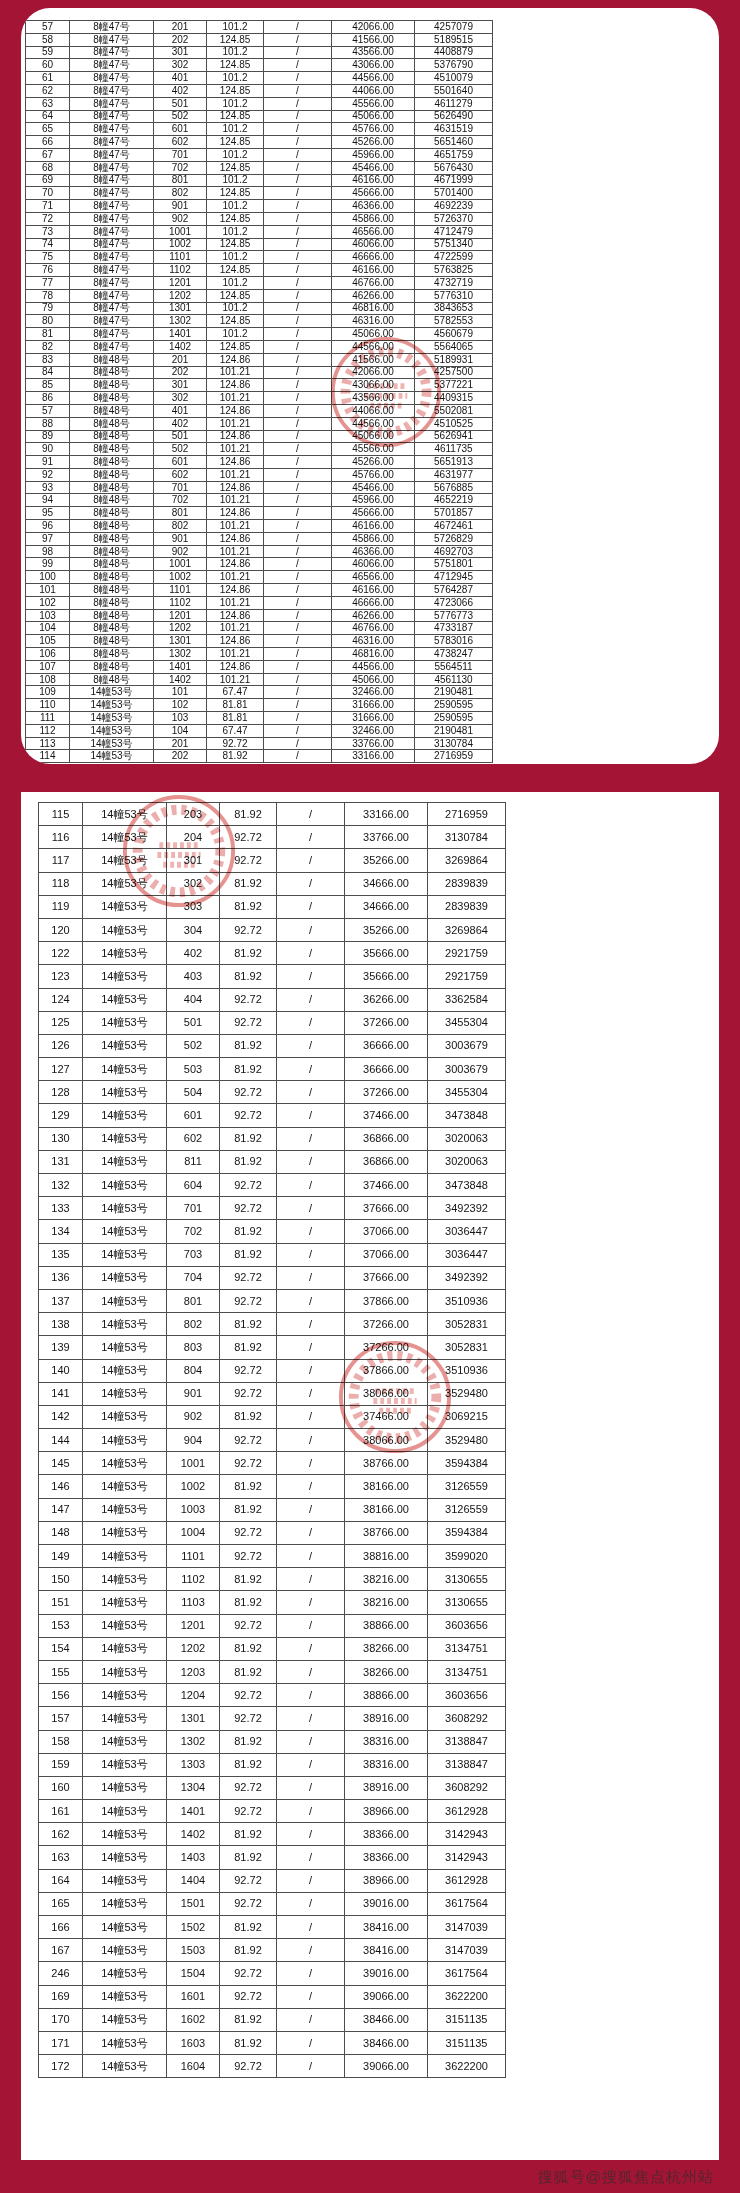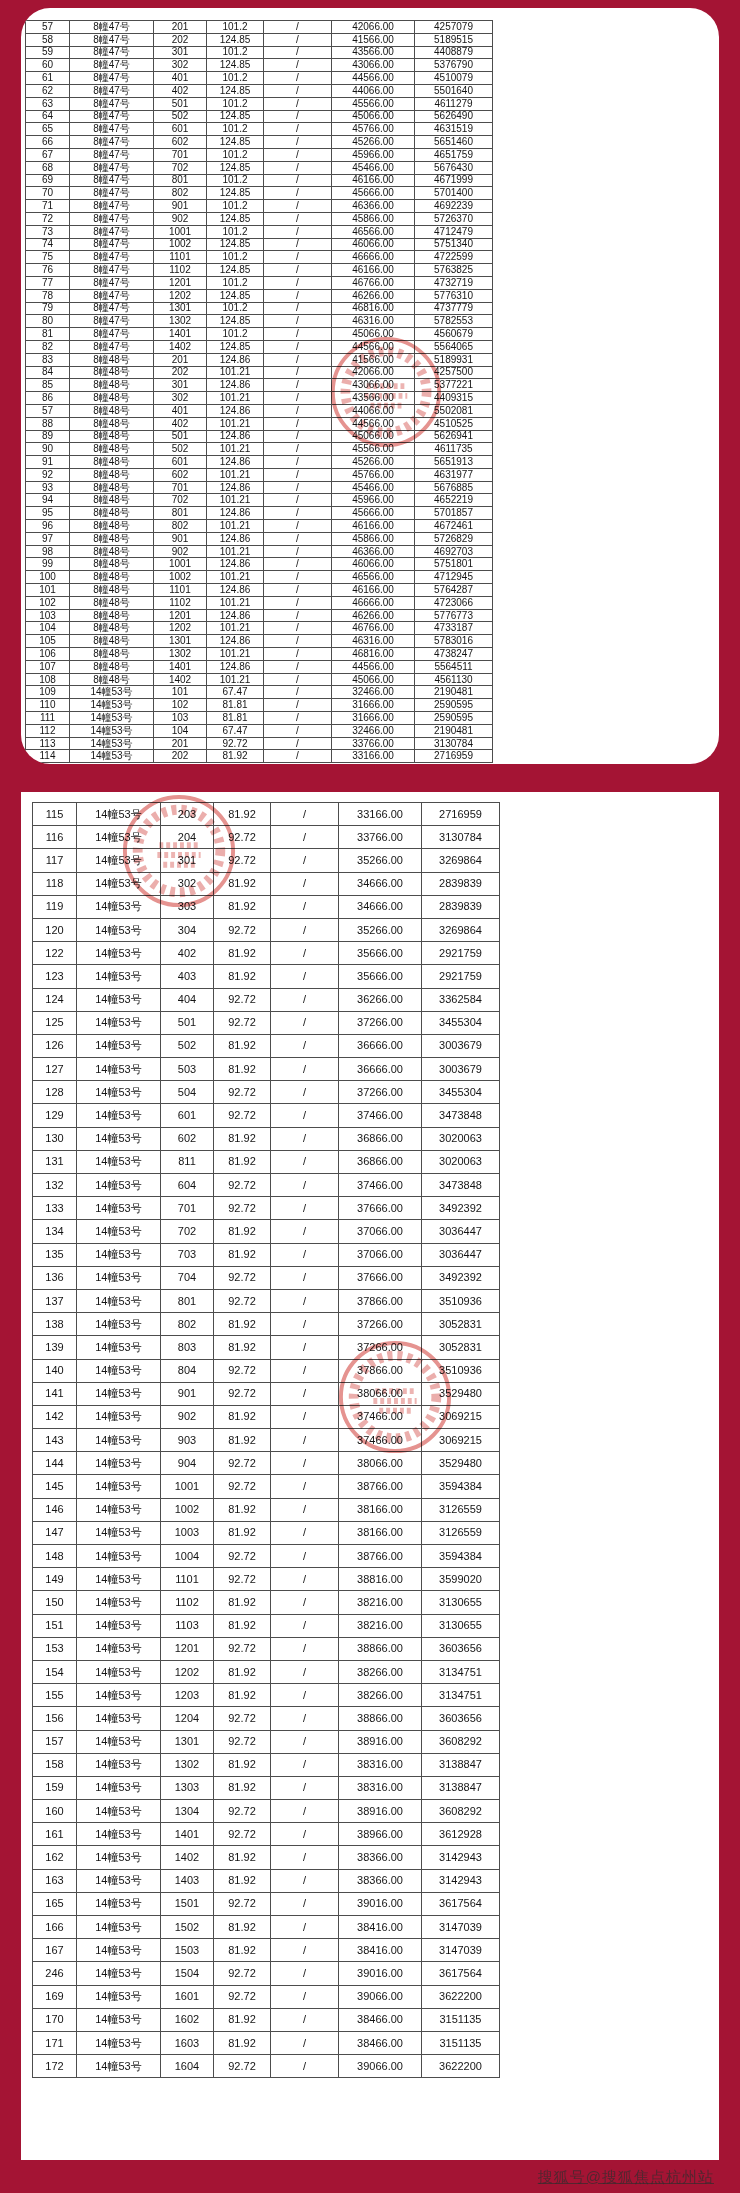--- a/index.html
+++ b/index.html
@@ -12,39 +12,38 @@
   .panel {
     position:absolute; left:21px; width:698px; background:#ffffff;
     overflow:hidden;
   }
   #panel1 { top:8px;   height:756px;border-radius:29px; }
   #panel2 { top:792px; height:1368px; }
   table {
     border-collapse:collapse; table-layout:fixed; width:467px;
   }
   #panel1 table { margin:12px 0 0 4px; }
-  #panel2 table { margin:10px 0 0 11px; }
+  #panel2 table { margin:10px 0 0 17px; }
   td {
     border:1px solid #4d4d4d; text-align:center; vertical-align:middle;
     color:#141414; padding:0; overflow:hidden; white-space:nowrap; line-height:1;
   }
   #panel1 td { height:11.8px; font-size:10px; }
   #panel2 td { height:22.2px; font-size:11px; }
   .stamp {
     position:absolute; pointer-events:none; mix-blend-mode:multiply;
     opacity:0.55; filter:blur(0.7px); z-index:5;
   }
   #stamp1 { left:328px; top:334px;  width:116px; height:116px; }
   #stamp2 { left:120px; top:792px;  width:118px; height:118px; }
   #stamp3 { left:336px; top:1338px; width:118px; height:118px; }
   .watermark {
     position:absolute; right:26px; bottom:6px;
     font-size:15px; letter-spacing:1px;
     color:rgba(45,45,45,0.68);
-    text-decoration:underline;
   }
 </style>
 </head>
 <body>
 
 <div class="page">
 
   <section class="panel" id="panel1">
     <table id="table1">
       <colgroup>
@@ -255,21 +254,21 @@
             <td>46266.00</td>
             <td>5776310</td>
           </tr>
           <tr>
             <td>79</td>
             <td>8幢47号</td>
             <td>1301</td>
             <td>101.2</td>
             <td>/</td>
             <td>46816.00</td>
-            <td>4737779</td>
+            <td>3843653</td>
           </tr>
           <tr>
             <td>80</td>
             <td>8幢47号</td>
             <td>1302</td>
             <td>124.85</td>
             <td>/</td>
             <td>46316.00</td>
             <td>5782553</td>
           </tr>
@@ -832,29 +831,20 @@
           <tr>
             <td>142</td>
             <td>14幢53号</td>
             <td>902</td>
             <td>81.92</td>
             <td>/</td>
             <td>37466.00</td>
             <td>3069215</td>
           </tr>
           <tr>
-            <td>143</td>
-            <td>14幢53号</td>
-            <td>903</td>
-            <td>81.92</td>
-            <td>/</td>
-            <td>37466.00</td>
-            <td>3069215</td>
-          </tr>
-          <tr>
             <td>144</td>
             <td>14幢53号</td>
             <td>904</td>
             <td>92.72</td>
             <td>/</td>
             <td>38066.00</td>
             <td>3529480</td>
           </tr>
           <tr>
             <td>145</td>
@@ -1010,20 +1000,29 @@
             <td>3142943</td>
           </tr>
           <tr>
             <td>163</td>
             <td>14幢53号</td>
             <td>1403</td>
             <td>81.92</td>
             <td>/</td>
             <td>38366.00</td>
             <td>3142943</td>
+          </tr>
+          <tr>
+            <td>164</td>
+            <td>14幢53号</td>
+            <td>1404</td>
+            <td>92.72</td>
+            <td>/</td>
+            <td>38966.00</td>
+            <td>3612928</td>
           </tr>
           <tr>
             <td>165</td>
             <td>14幢53号</td>
             <td>1501</td>
             <td>92.72</td>
             <td>/</td>
             <td>39016.00</td>
             <td>3617564</td>
           </tr>

